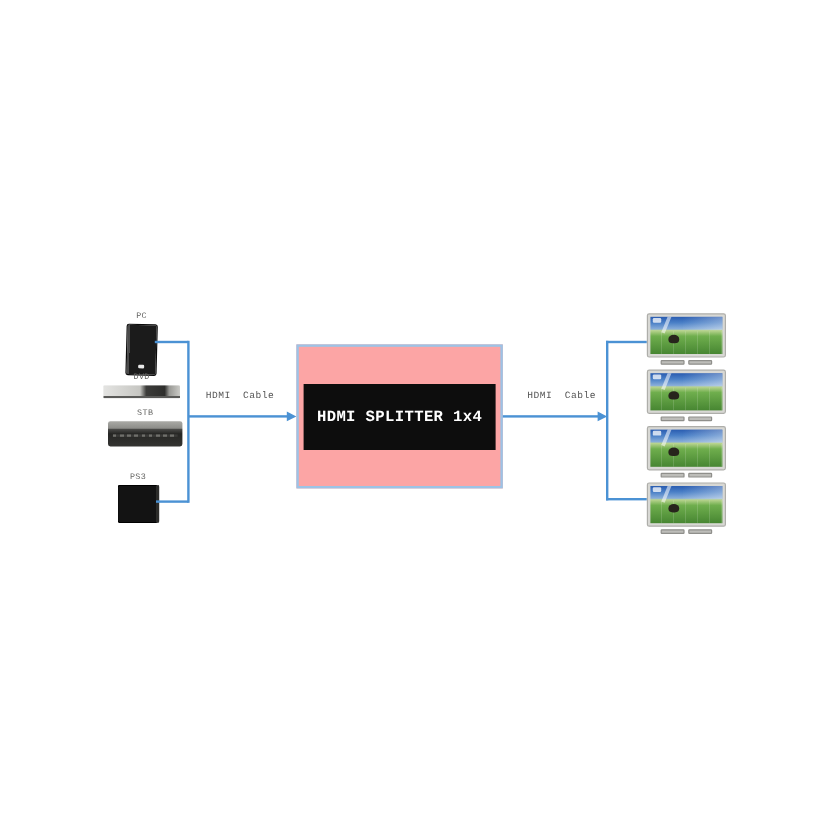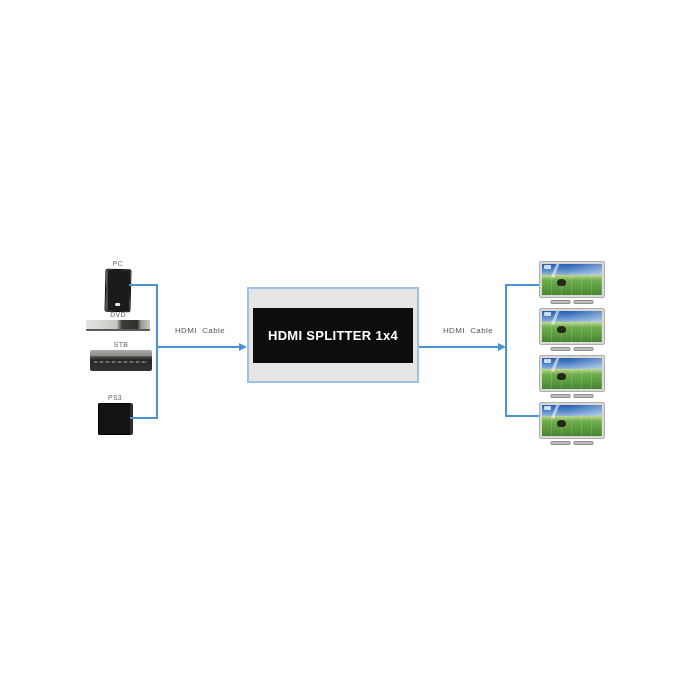--- a/index.html
+++ b/index.html
@@ -1,39 +1,39 @@
 <!DOCTYPE html>
 <html><head>
 <meta charset="utf-8">
 <style>
   html, body { margin: 0; padding: 0; background: #ffffff; }
   .canvas {
     position: relative; width: 700px; height: 700px;
     background: #ffffff; overflow: hidden;
-    font-family: Liberation Sans, sans-serif;
+    font-family: Liberation Mono, monospace;
   }
 
   
   .line { position: absolute; background: #4b92d4; }
   .arrow-right {
     position: absolute; width: 0; height: 0;
     border-top: 4px solid transparent;
     border-bottom: 4px solid transparent;
     border-left: 8px solid #4b92d4;
   }
 
   .cable-label {
     position: absolute; font-size: 8px; color: #555555;
     text-align: center; white-space: pre; letter-spacing: 0.4px;
   }
 
   
   .splitter-outer {
-    position: absolute; left: 247px; top: 287px; width: 172px; height: 96px;
-    border: 2px solid #9cc3e6; background: #e5e5e5; box-sizing: border-box;
+    position: absolute; left: 247px; top: 287px; width: 172px; height: 120px;
+    border: 2px solid #9cc3e6; background: #fca5a5; box-sizing: border-box;
     display: flex; align-items: center; justify-content: center;
   }
   .splitter-inner {
     width: 160px; height: 55px; background: #0d0d0d;
     display: flex; align-items: center; justify-content: center;
   }
   .splitter-text {
     color: #ffffff; font-weight: bold; font-size: 13px; letter-spacing: 0.3px;
   }
 

